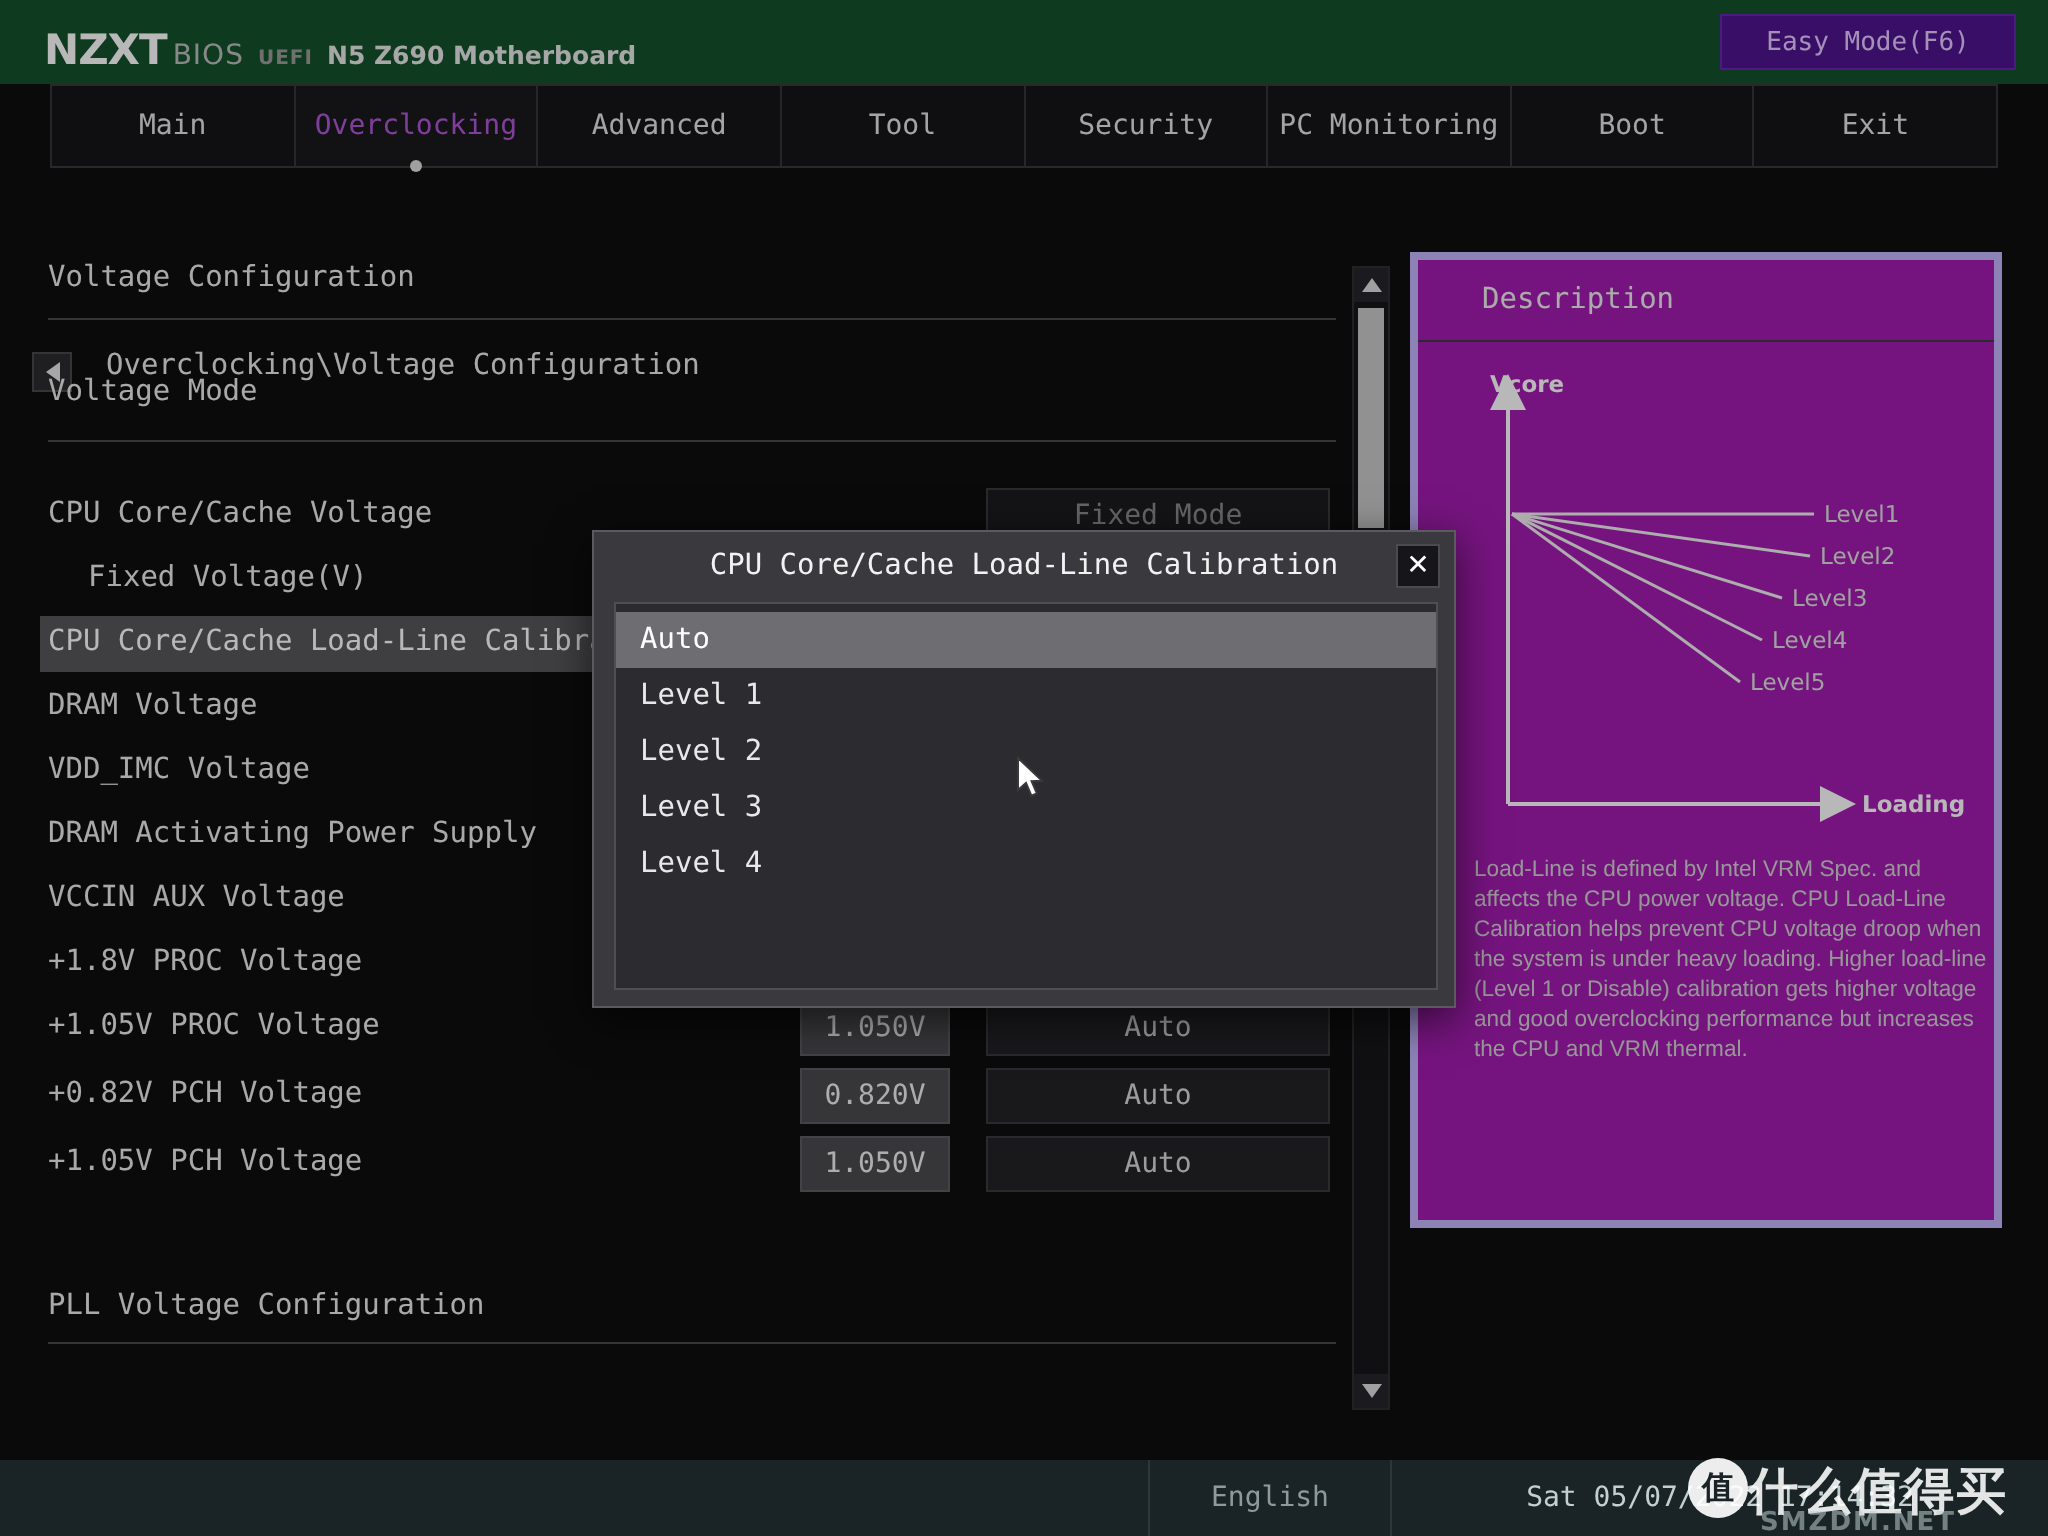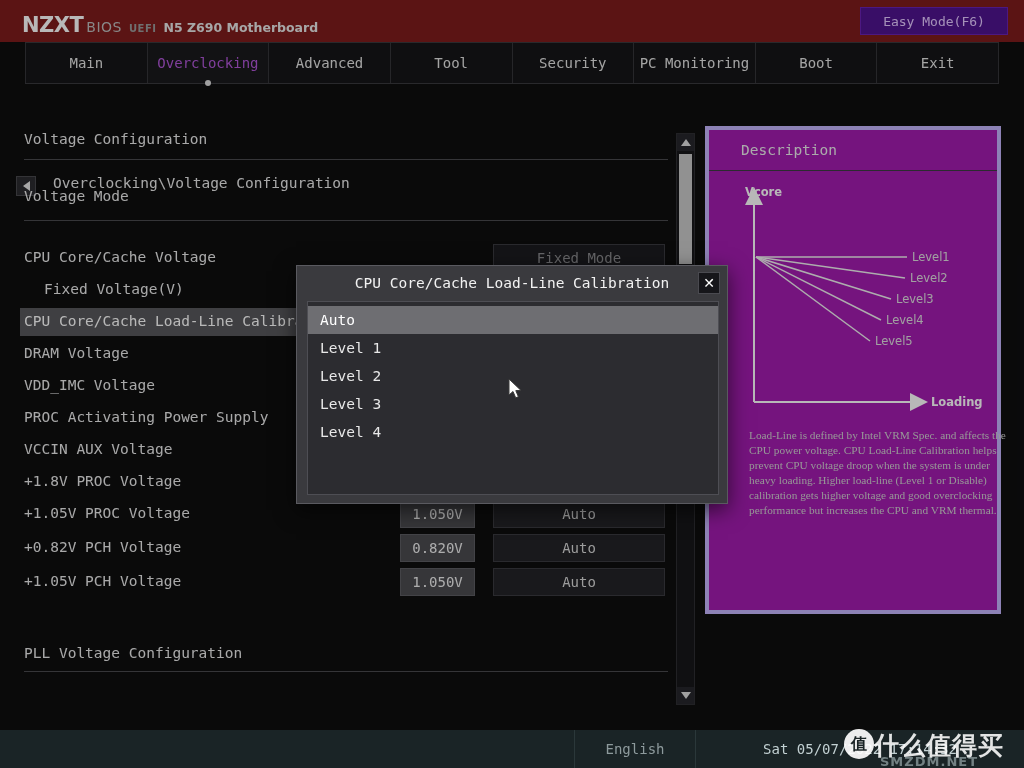--- a/index.html
+++ b/index.html
@@ -6,21 +6,21 @@
   body{
     width:1024px;height:768px;overflow:hidden;
     background:#0e0e0f;
     font-family:"DejaVu Sans Mono","Liberation Mono",monospace;
     color:#e6e6e6;
     -webkit-font-smoothing:antialiased;
   }
   #root{position:relative;width:1024px;height:768px;}
 
   
-  .header{position:absolute;left:0;top:0;width:1024px;height:42px;background:#7f1d1d;}
+  .header{position:absolute;left:0;top:0;width:1024px;height:42px;background:#14532d;}
   .brandwrap{position:absolute;left:22px;top:15px;display:flex;align-items:baseline;}
   .brand-nzxt{font-family:"DejaVu Sans","Liberation Sans",sans-serif;font-weight:bold;font-size:21px;letter-spacing:-0.5px;color:#ffffff;line-height:1;}
   .brand-bios{font-family:"DejaVu Sans","Liberation Sans",sans-serif;font-size:14px;color:#bdbdbd;margin-left:3px;letter-spacing:0.5px;}
   .brand-uefi{font-family:"DejaVu Sans","Liberation Sans",sans-serif;font-size:10px;font-weight:bold;color:#9b9b9b;margin-left:7px;letter-spacing:0.5px;}
   .brand-model{font-family:"DejaVu Sans","Liberation Sans",sans-serif;font-size:12.5px;font-weight:bold;color:#e8e8e8;margin-left:7px;}
 
   .easy-mode{
     position:absolute;right:16px;top:7px;width:148px;height:28px;
     background:#50148f;border:1px solid #6a22b4;
     color:#e3c8ff;font-size:13px;display:flex;align-items:center;justify-content:center;
@@ -69,21 +69,21 @@
   .sb-dn{bottom:0;}
   .sb-up i{width:0;height:0;border-left:5px solid transparent;border-right:5px solid transparent;border-bottom:7px solid #dedede;}
   .sb-dn i{width:0;height:0;border-left:5px solid transparent;border-right:5px solid transparent;border-top:7px solid #dedede;}
   .sb-thumb{position:absolute;left:2px;top:20px;width:13px;height:110px;background:#c9c9c9;cursor:pointer;}
 
   
   .desc{position:absolute;left:705px;top:126px;width:296px;height:488px;background:#a21caf;border:4px solid #c4b5fd;box-sizing:border-box;}
   .desc-head{position:absolute;left:0;top:0;width:100%;height:41px;border-bottom:1px solid #3c3c42;box-sizing:border-box;}
   .desc-head span{position:absolute;left:32px;top:12px;font-size:14.5px;color:#ededed;}
   .desc-svg{position:absolute;left:0;top:48px;}
-  .desc-body{position:absolute;left:40px;top:298px;width:258px;font-family:Liberation Serif, serif;
+  .desc-body{position:absolute;left:28px;top:298px;width:258px;font-family:Liberation Sans, sans-serif;
              font-size:11.3px;line-height:15px;color:#d2d2d2;}
 
   
   .overlay{position:absolute;left:0;top:0;width:1024px;height:768px;background:rgba(0,0,0,0.28);}
   .modal{position:absolute;left:296px;top:265px;width:432px;height:239px;background:#3a3a3e;border:1px solid #5a5a60;
          box-sizing:border-box;box-shadow:0 6px 20px rgba(0,0,0,0.6);}
   .modal-title{position:absolute;left:0;top:0;width:100%;height:33px;display:flex;align-items:center;justify-content:center;
                font-size:14.5px;color:#f2f2f2;}
   .modal-close{position:absolute;right:7px;top:6px;width:22px;height:22px;background:#16161a;border:1px solid #4a4a50;
                box-sizing:border-box;display:flex;align-items:center;justify-content:center;color:#ffffff;font-size:14px;
@@ -182,21 +182,21 @@
           <div class="lblbg" style="width: 290px;"></div>
           <div class="lbl onsel">CPU Core/Cache Load-Line Calibrat</div>
         </div>
         <div class="row" style="top: 220px;">
           <div class="lbl">DRAM Voltage</div>
         </div>
         <div class="row" style="top: 252px;">
           <div class="lbl">VDD_IMC Voltage</div>
         </div>
         <div class="row" style="top: 284px;">
-          <div class="lbl">PROC Activating Power Supply</div>
+          <div class="lbl">DRAM Activating Power Supply</div>
         </div>
         <div class="row" style="top: 316px;">
           <div class="lbl">VCCIN AUX Voltage</div>
         </div>
         <div class="row" style="top: 348px;">
           <div class="lbl">+1.8V PROC Voltage</div>
         </div>
         <div class="row" style="top: 380px;">
           <div class="lbl">+1.05V PROC Voltage</div>
           <div class="valbox wide">Auto</div>

